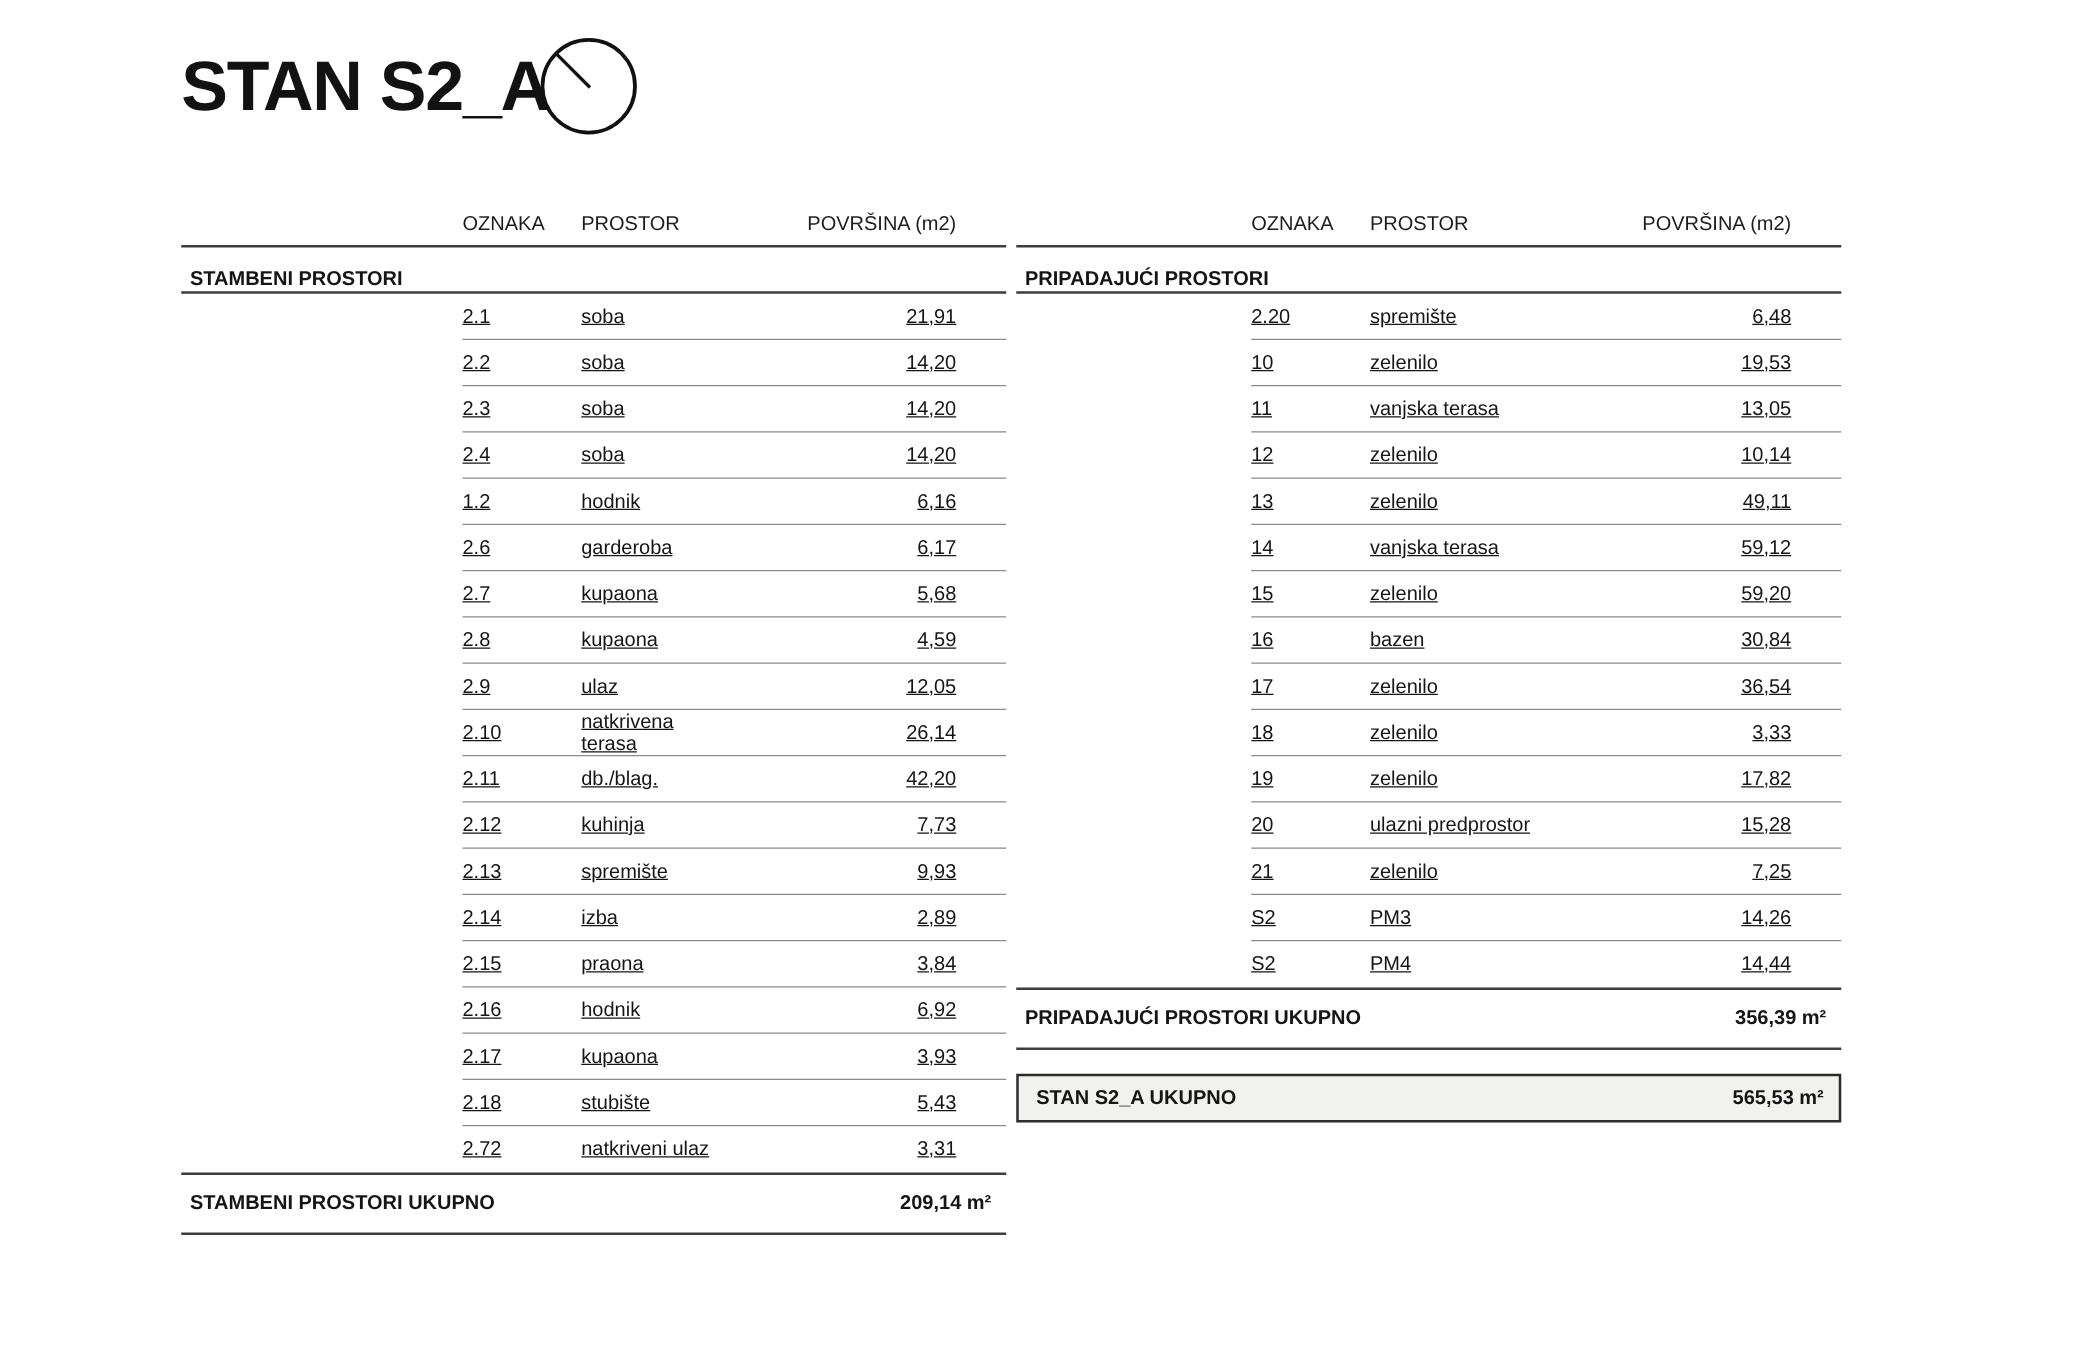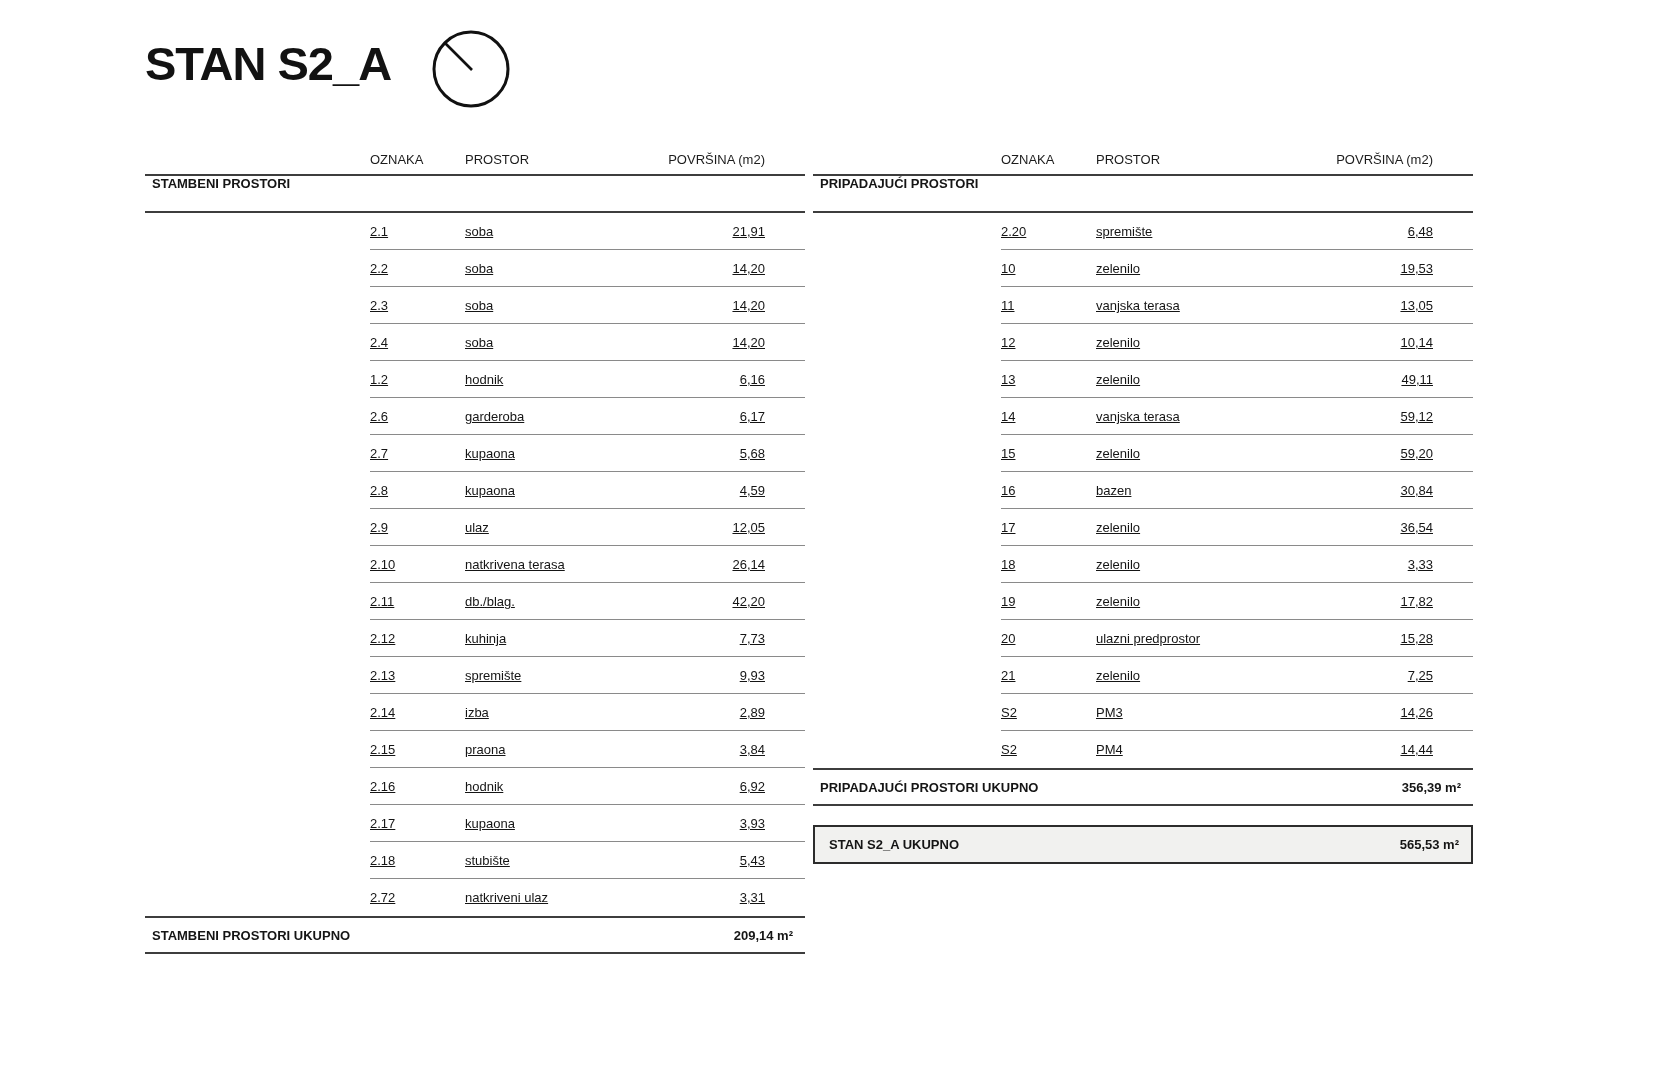--- a/index.html
+++ b/index.html
@@ -6,47 +6,47 @@
   body{
     width:1659px;height:1080px;background:#ffffff;position:relative;
     font-family:"Liberation Sans",sans-serif;color:#151515;
     -webkit-font-smoothing:antialiased;overflow:hidden;
   }
   .page{position:absolute;inset:0;}
 
   
   .doc-title{
     position:absolute;left:145px;top:36px;margin:0;
-    font-size:47px;font-weight:bold;letter-spacing:-1px;color:#121212;
+    font-size:56px;font-weight:bold;letter-spacing:-1px;color:#121212;
   }
   .north-icon{position:absolute;left:431px;top:29px;width:80px;height:80px;}
 
   
-  .area-table{position:absolute;top:140px;width:660px;font-size:13px;}
+  .area-table{position:absolute;top:162px;width:660px;font-size:16px;}
   .table-left{left:145px;--spacer:225px;}
   .table-right{left:813px;--spacer:188px;}
 
   .grid-row{display:grid;grid-template-columns:var(--spacer) 95px 1fr 225px;align-items:center;}
 
   .col-header-row{height:36px;border-bottom:2px solid #3d3d3d;align-items:end;padding-bottom:7px;box-sizing:border-box;}
   .col-h{color:#1c1c1c;}
   .c-value{text-align:right;padding-right:40px;box-sizing:border-box;}
 
-  .section-row{height:37px;border-bottom:2px solid #3d3d3d;display:flex;align-items:flex-start;box-sizing:border-box;}
+  .section-row{height:37px;border-bottom:2px solid #3d3d3d;display:flex;align-items:flex-end;box-sizing:border-box;}
   .section-row span{font-weight:bold;padding-left:7px;}
 
   .data-row{height:37px;position:relative;box-sizing:border-box;text-decoration:underline;}
   .data-row::after{
     content:"";position:absolute;left:var(--spacer);right:0;bottom:0;
     border-bottom:1px solid #8a8a8a;
   }
   .rows .data-row:last-child::after{border-bottom:none;}
 
   .total-row{
-    height:38px;border-top:2px solid #3d3d3d;border-bottom:2px solid #3d3d3d;
+    height:50px;border-top:2px solid #3d3d3d;border-bottom:2px solid #3d3d3d;
     display:flex;align-items:center;justify-content:space-between;
     font-weight:bold;box-sizing:border-box;
   }
   .total-row .total-label{padding-left:7px;}
   .total-row .total-value{padding-right:12px;}
 
   .grand-total-box{
     margin-top:19px;height:39px;border:2px solid #2c2c2c;background:#f1f1ef;
     display:flex;align-items:center;justify-content:space-between;
     font-weight:bold;box-sizing:border-box;

